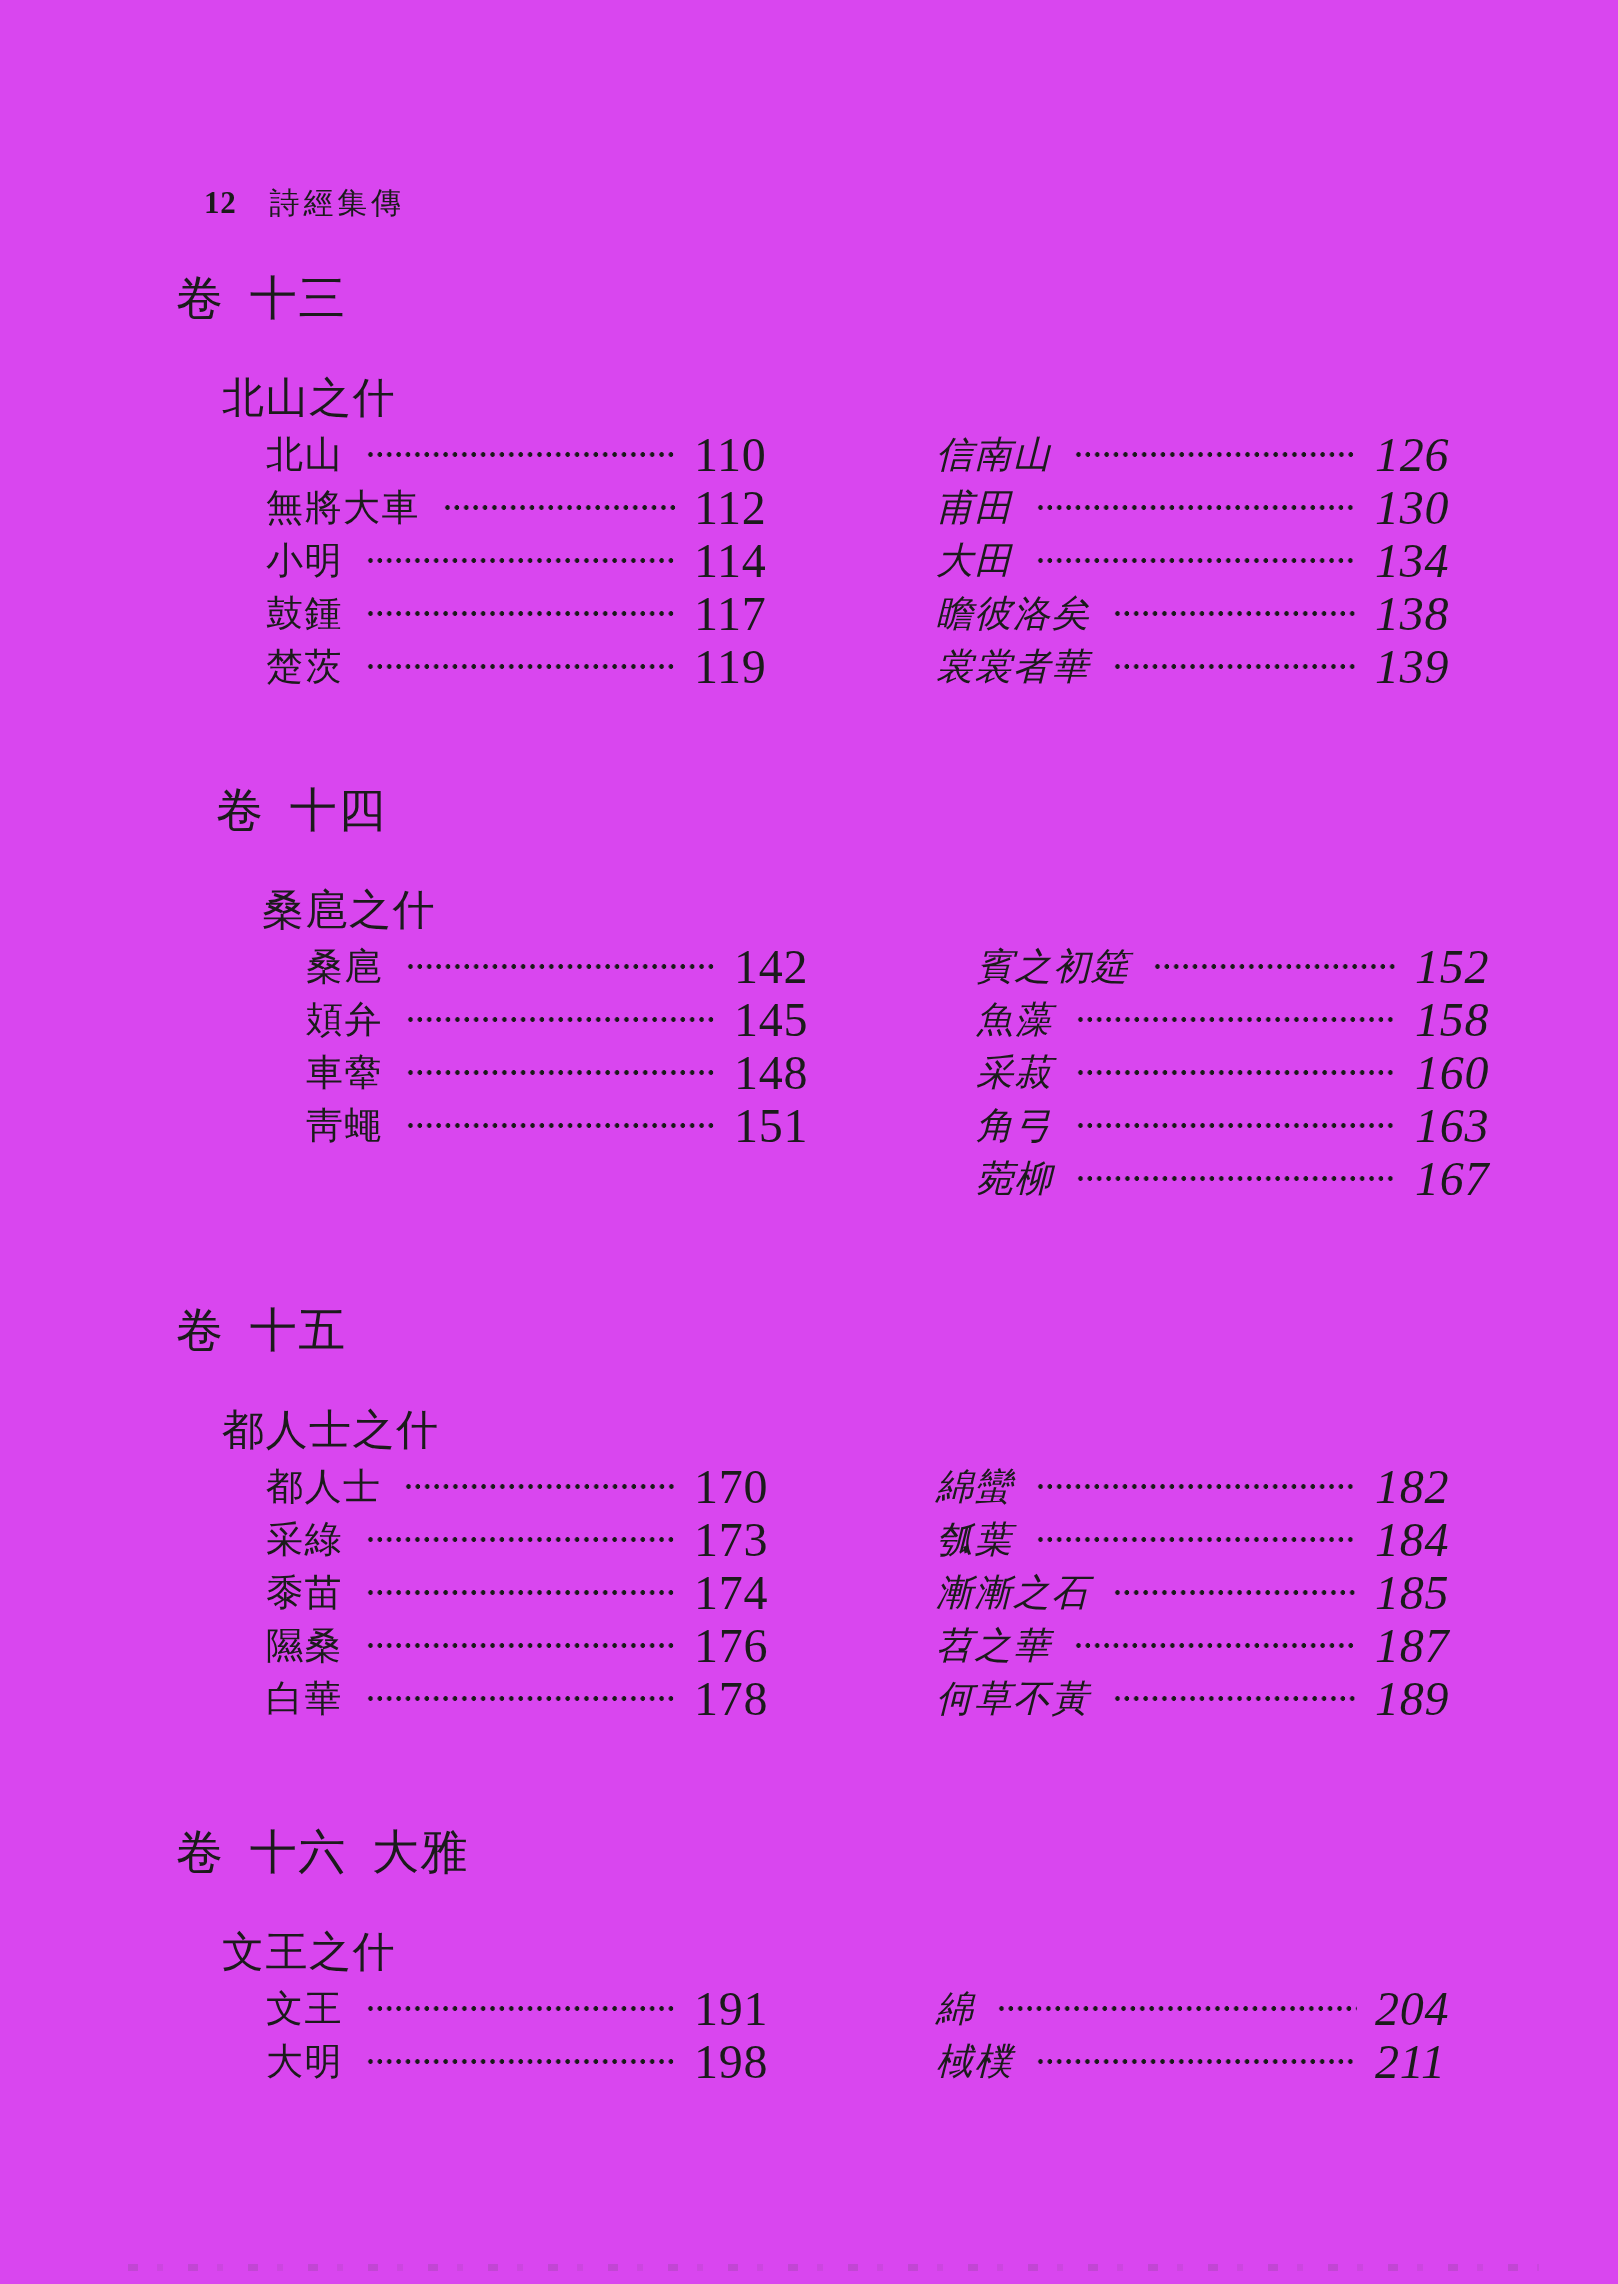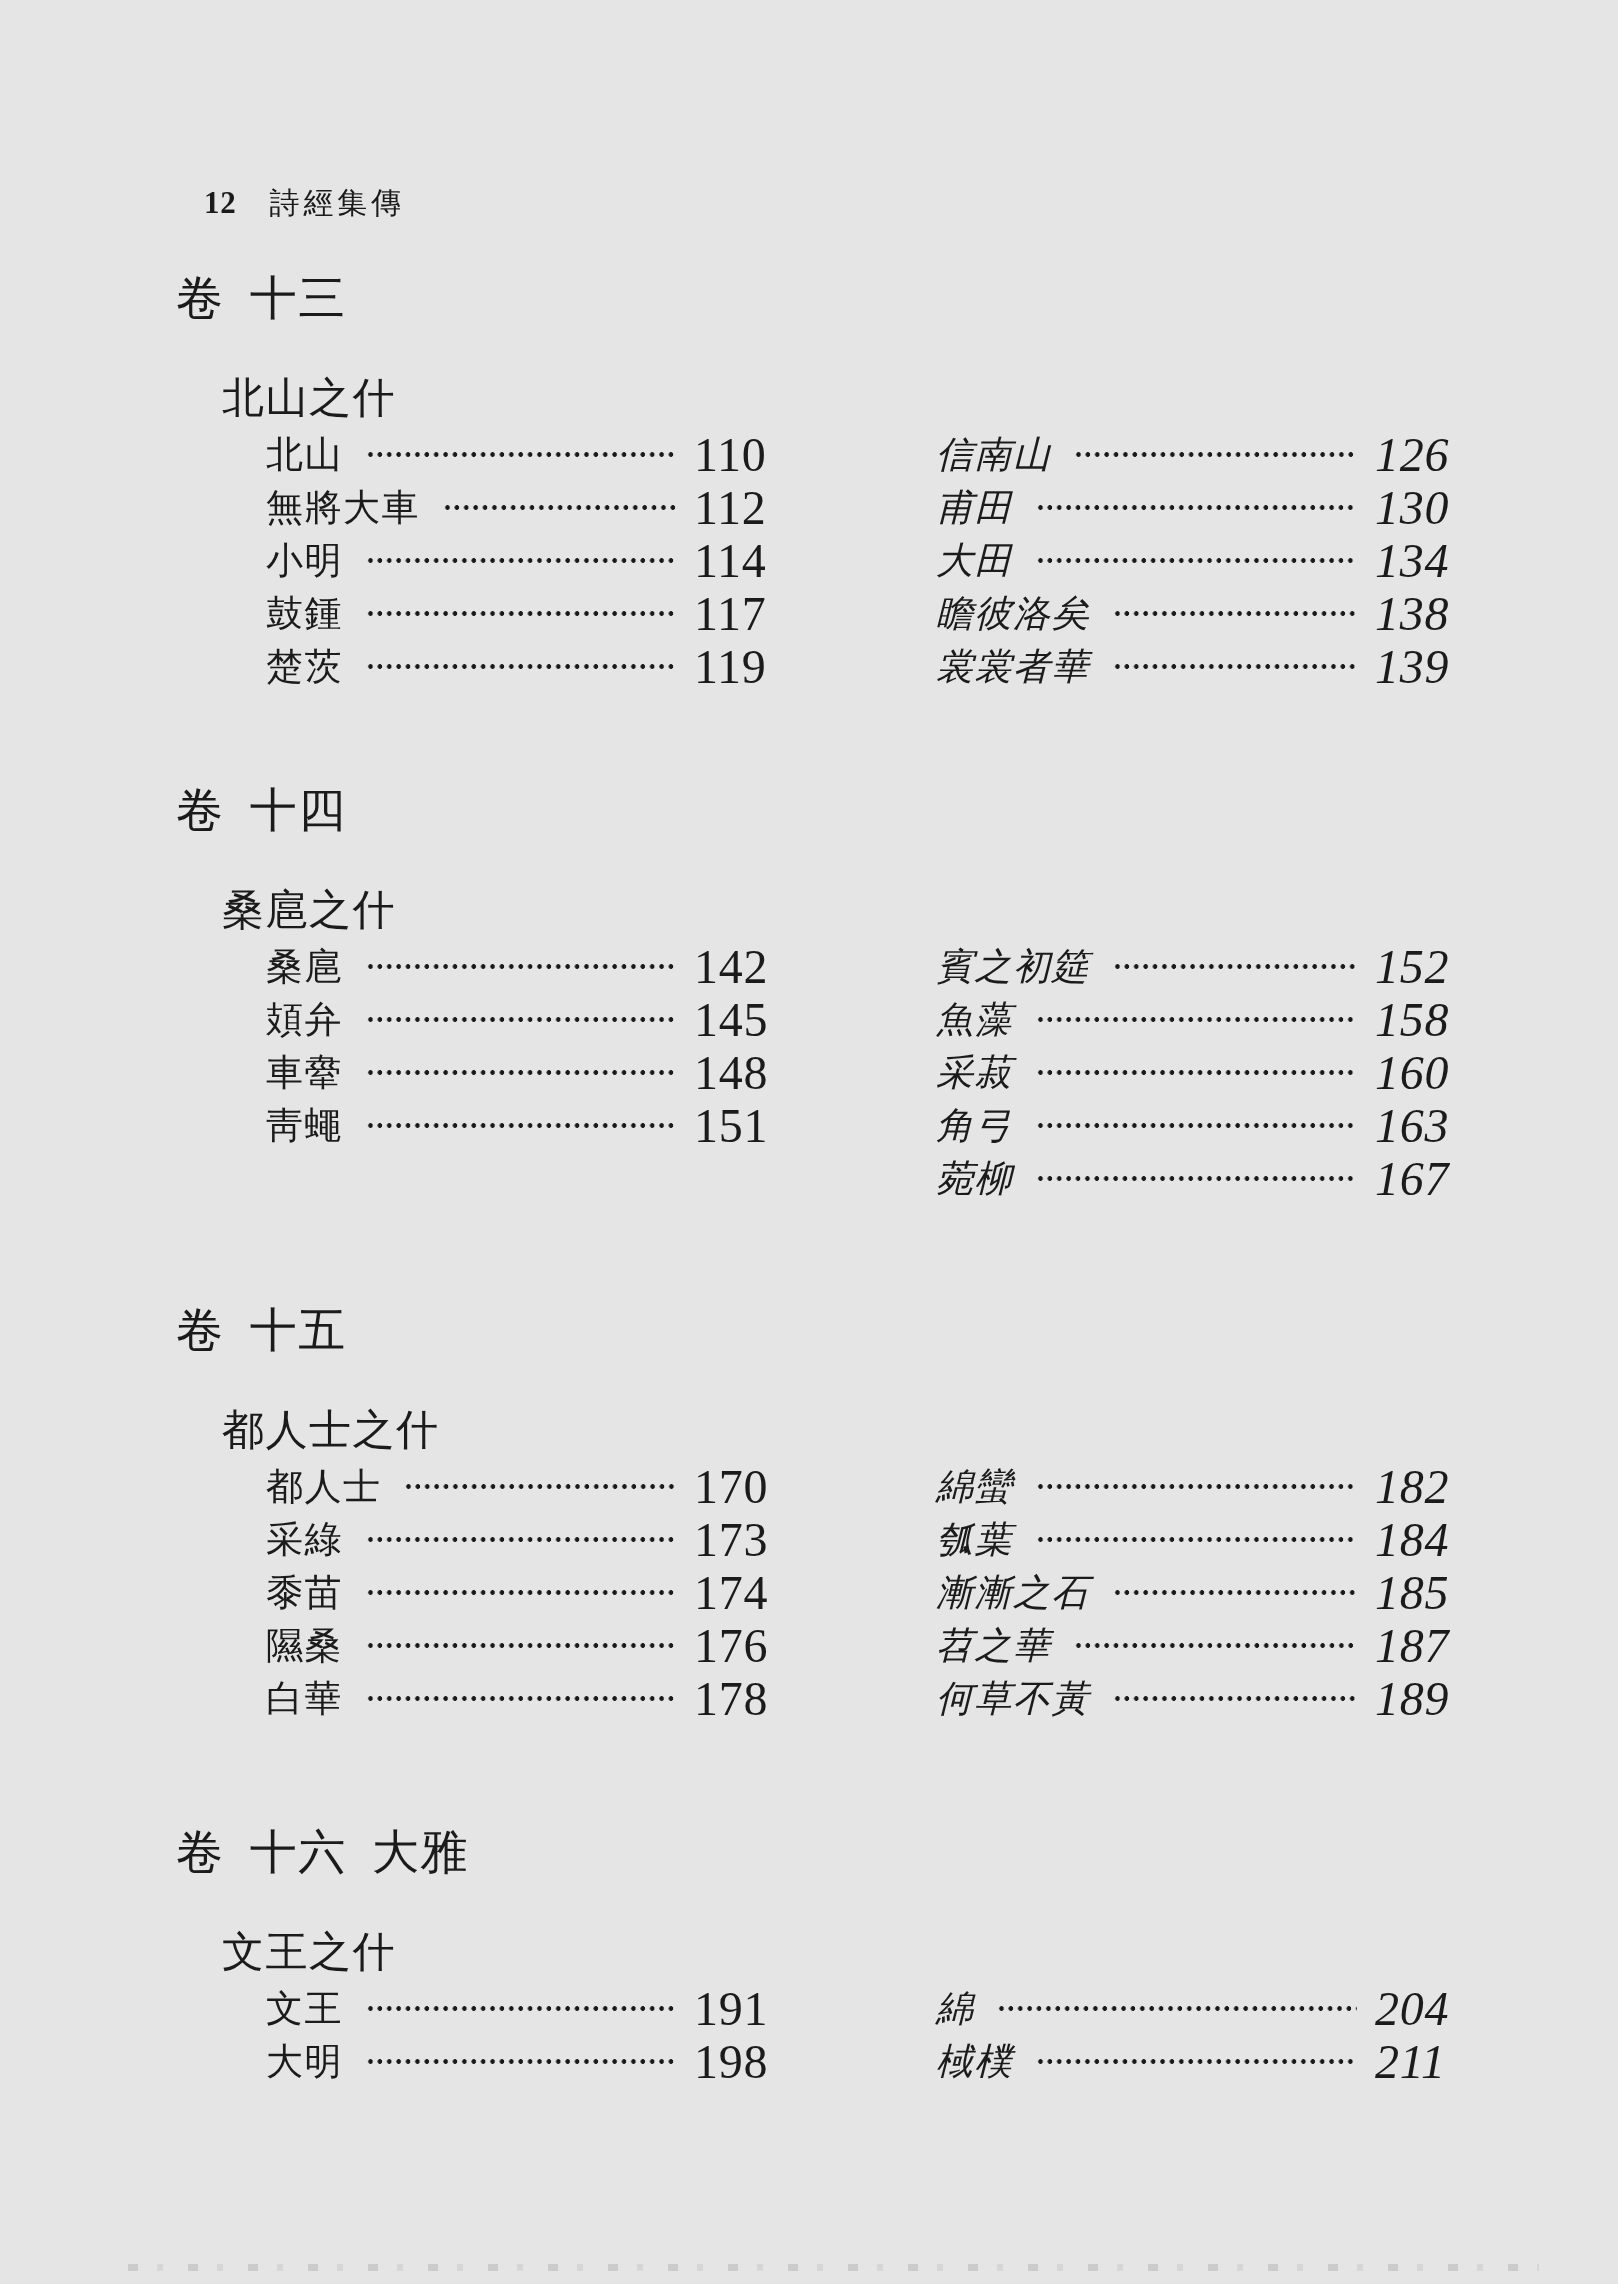--- a/index.html
+++ b/index.html
@@ -11,21 +11,21 @@
     width: 1618px;
     height: 2284px;
     overflow: hidden;
     font-family: "Liberation Serif", "DejaVu Serif", serif;
     color: #1b1b1b;
   }
   .page {
     position: relative;
     width: 1618px;
     height: 2284px;
-    background: #e5e5e5;
+    background: #d946ef;
   }
   
   .page-header {
     display: flex;
     align-items: baseline;
     padding-top: 183px;
     margin-left: 204px;
   }
   .page-number {
     font-size: 31px;
@@ -34,21 +34,21 @@
   }
   .book-title {
     font-size: 30px;
     letter-spacing: 3.8px;
     margin-left: 33px;
     font-weight: 400;
   }
   
   .volume { margin: 0; }
   .volume:nth-of-type(1) { margin-top: 47px; }
-  .volume:nth-of-type(2) { margin-top: 90px; }
+  .volume:nth-of-type(2) { margin-top: 90px; padding-left: 40px; }
   .volume:nth-of-type(3) { margin-top: 98px; }
   .volume:nth-of-type(4) { margin-top: 100px; }
   .volume-heading {
     font-size: 47px;
     font-weight: 400;
     line-height: 54px;
     margin: 0 0 0 176px;
     word-spacing: 12px;
     letter-spacing: 1.5px;
   }

